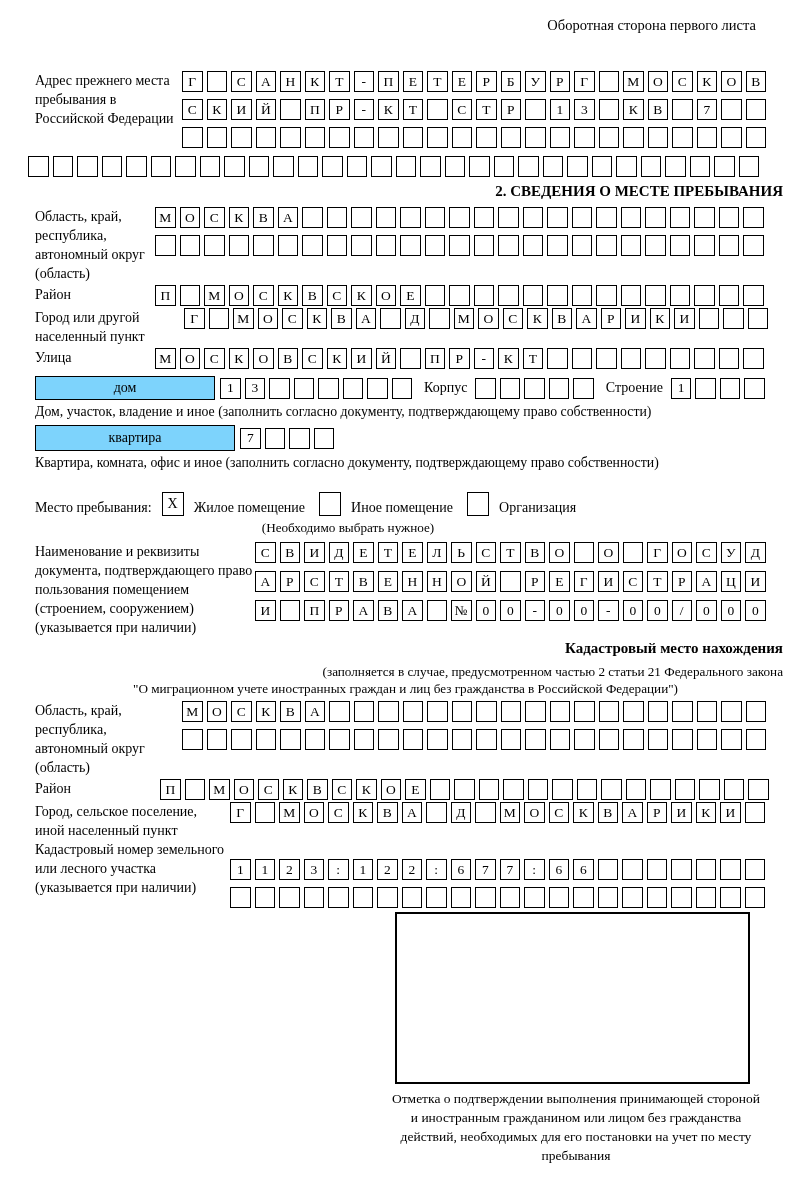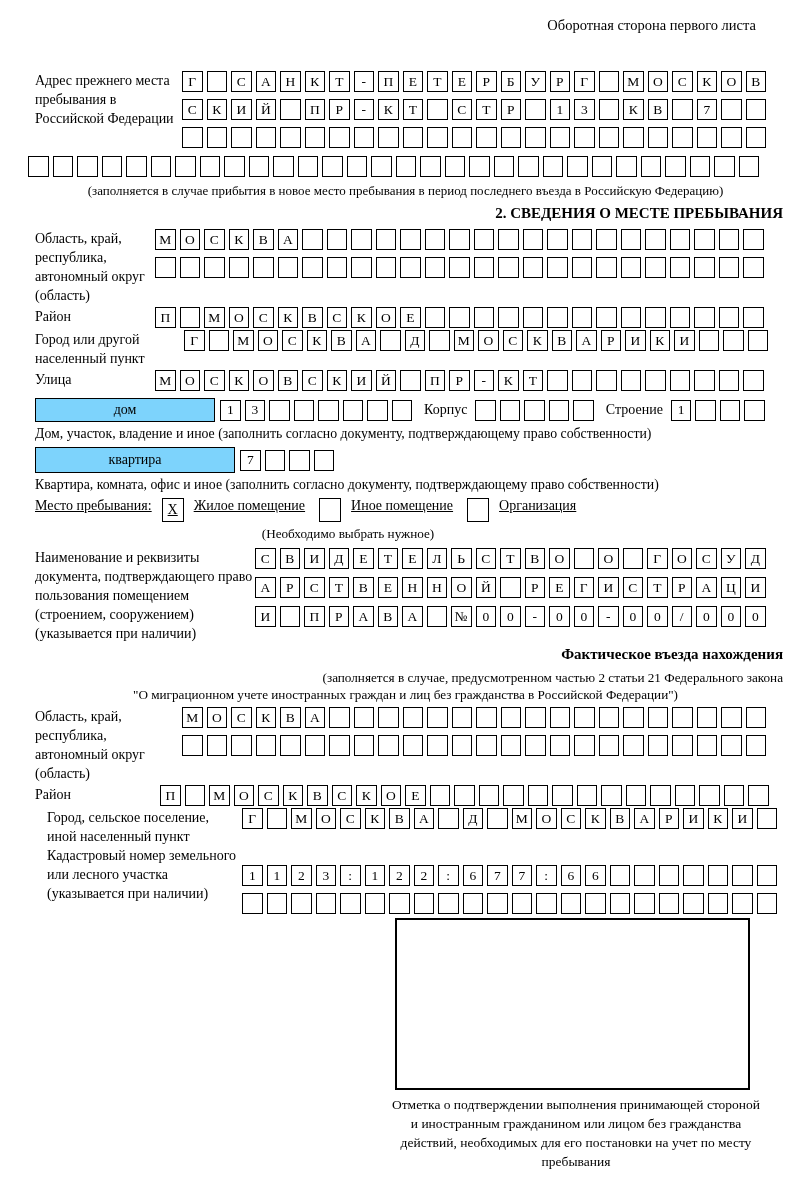--- a/index.html
+++ b/index.html
@@ -6,21 +6,21 @@
   .page{
     width:800px;height:1180px;box-sizing:border-box;
     background:#fff;color:#000;position:relative;overflow:hidden;
     font-family:"Liberation Serif","DejaVu Serif",serif;
     padding:16px 0 0 28px;
   }
   .hdr{ text-align:right; padding-right:44px; font-size:14.5px; line-height:19px;}
   .frow{ display:flex; align-items:flex-start; padding-left:7px;}
   .lbl{ font-size:14px; line-height:19px; flex:0 0 auto;}
   .w120{width:120px;} .w125{width:125px;} .w147{width:147px;} .w149{width:149px;}
-  .w195{width:195px;margin-left:12px;} .w220{width:220px;}
+  .w195{width:195px;} .w220{width:220px;}
   .gridcol{flex:1 1 auto;}
   .cells{ display:flex; }
   .cells + .cells{ margin-top:7px; }
   .gridcol .cells{ margin-bottom:0; }
   .cell{
     box-sizing:border-box; flex:0 0 auto;
     width:20.5px; height:21px; margin-right:4px;
     border:1.5px solid #000; background:#fff;
     display:flex; align-items:center; justify-content:center;
     font-size:13.5px; line-height:1;
@@ -34,21 +34,21 @@
   .boxlabel{
     box-sizing:border-box; border:1.5px solid #000; text-align:center;
     font-size:14px; display:flex; align-items:center; justify-content:center;
     flex:0 0 auto; background:#7dd3fc;
   }
   .dom-box{ width:180px; height:24px; margin-right:5px;}
   .apt-box{ width:200px; height:26px; margin-right:5px;}
   .inline-lbl{ font-size:14px; line-height:24px; padding:0 8px; flex:0 0 auto;}
   .houserow{ align-items:center; margin-top:7px;}
   .aptrow{ align-items:center; margin-top:5px;}
-  .chkrow{ display:flex; align-items:flex-start; padding-left:7px; margin-top:5px;text-decoration:underline;}
+  .chkrow{ display:flex; align-items:flex-end; padding-left:7px; margin-top:21px;}
   .chk{
     box-sizing:border-box; width:22px; height:24px; border:1.5px solid #000;
     display:flex; align-items:center; justify-content:center; font-size:14px;
     flex:0 0 auto; background:#fff;
   }
   .chklbl{ font-size:14px; padding:0 14px 0 10px;}
   .chklbl-first{ font-size:14px; padding-right:10px;}
   .padtop19{ padding-top:19px; }
   .stamp-box{
     box-sizing:border-box; margin-left:367px; margin-top:4px;
@@ -174,21 +174,20 @@
       <span class="cell"></span>
       <span class="cell"></span>
       <span class="cell"></span>
       <span class="cell"></span>
       <span class="cell"></span>
       <span class="cell"></span>
       <span class="cell"></span>
       <span class="cell"></span>
       <span class="cell"></span>
     </div>
-  <div class="note">(заполняется в случае прибытия в новое место пребывания в период последнего въезда в Российскую Федерацию)</div>
 
   <div class="sect-title">2. СВЕДЕНИЯ О МЕСТЕ ПРЕБЫВАНИЯ</div>
 
   <div class="frow mt6">
     <div class="lbl w120">Область, край, республика, автономный округ (область)</div>
     <div class="gridcol">
       <div class="cells">
           <span class="cell">М</span>
           <span class="cell">О</span>
           <span class="cell">С</span>
@@ -457,21 +456,21 @@
           <span class="cell">0</span>
           <span class="cell">0</span>
           <span class="cell">/</span>
           <span class="cell">0</span>
           <span class="cell">0</span>
           <span class="cell">0</span>
         </div>
     </div>
   </div>
 
-  <div class="sect-title mt2">Фактическое въезда нахождения</div>
+  <div class="sect-title mt2">Кадастровый место нахождения</div>
   <div class="smallnote" style="width:755px;text-align:right;margin-top:5px;">(заполняется в случае, предусмотренном частью 2 статьи 21 Федерального закона</div>
   <div class="smallnote" style="width:755px;text-align:center;">"О миграционном учете иностранных граждан и лиц без гражданства в Российской Федерации")</div>
 
   <div class="frow mt4">
     <div class="lbl w147">Область, край, республика, автономный округ (область)</div>
     <div class="gridcol">
       <div class="cells">
           <span class="cell">М</span>
           <span class="cell">О</span>
           <span class="cell">С</span>

